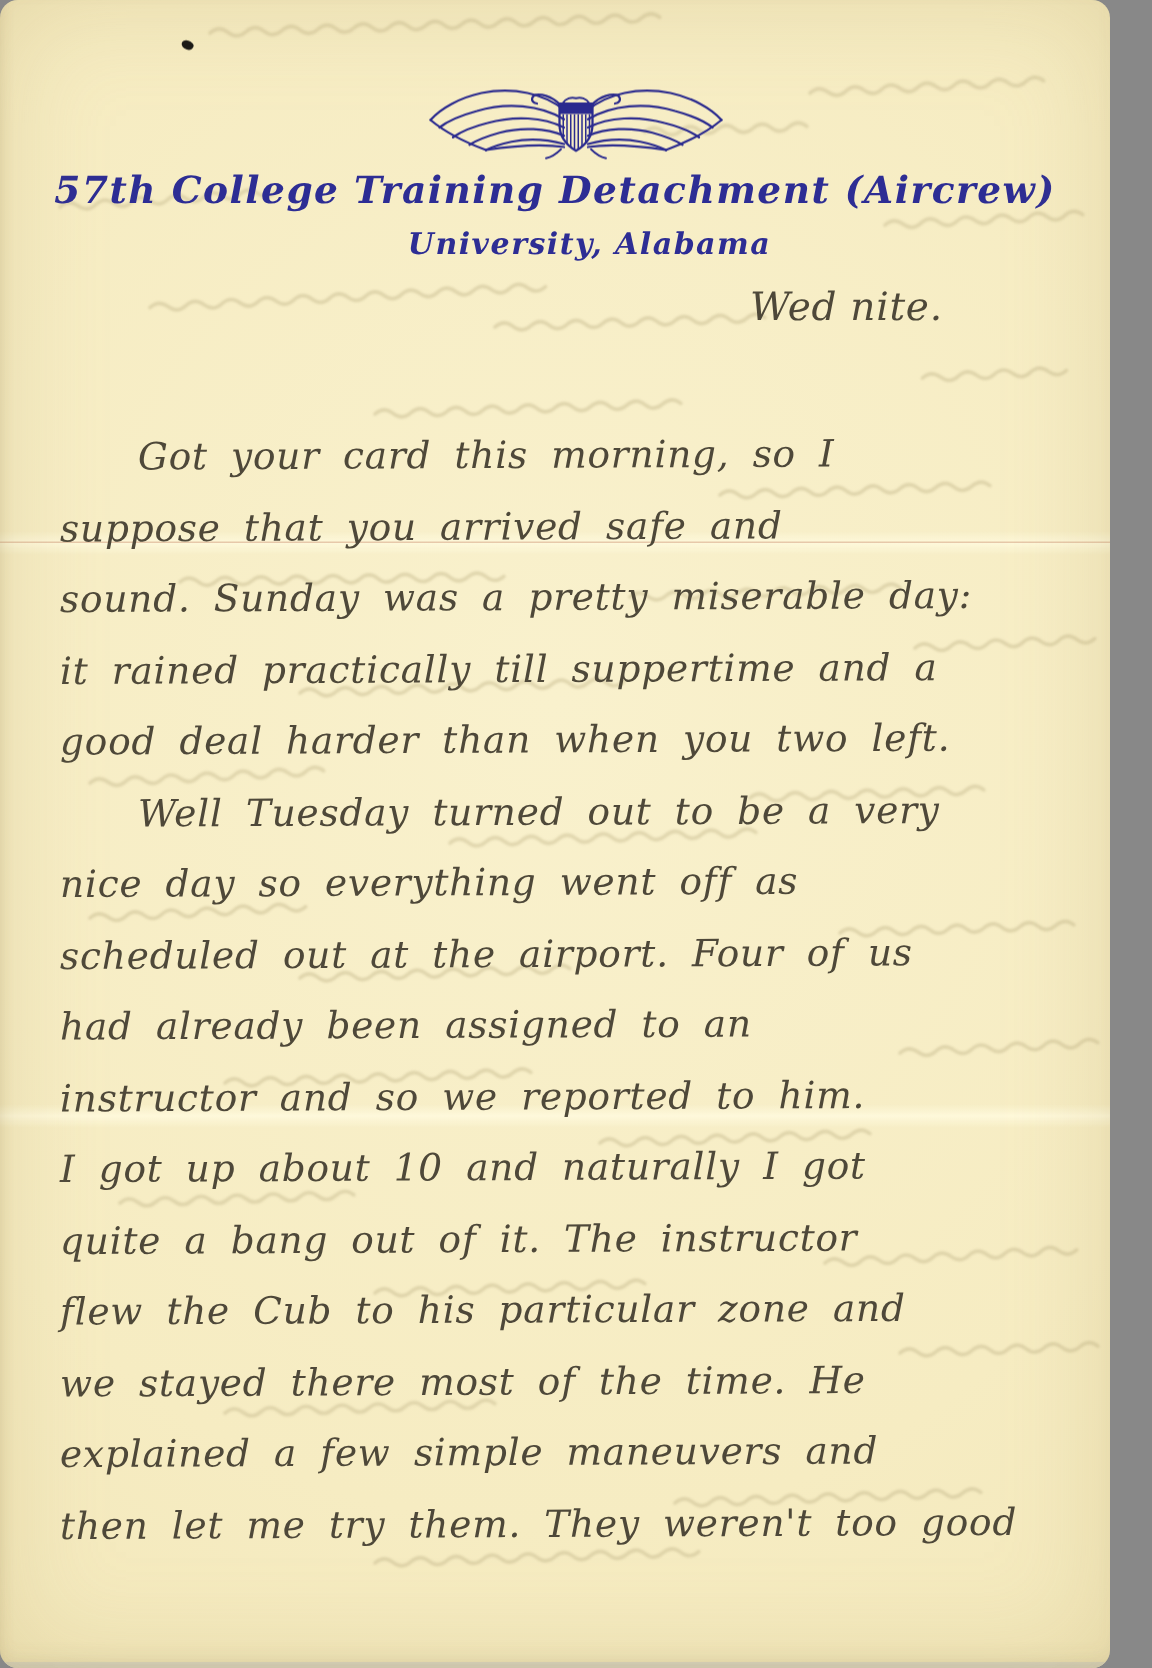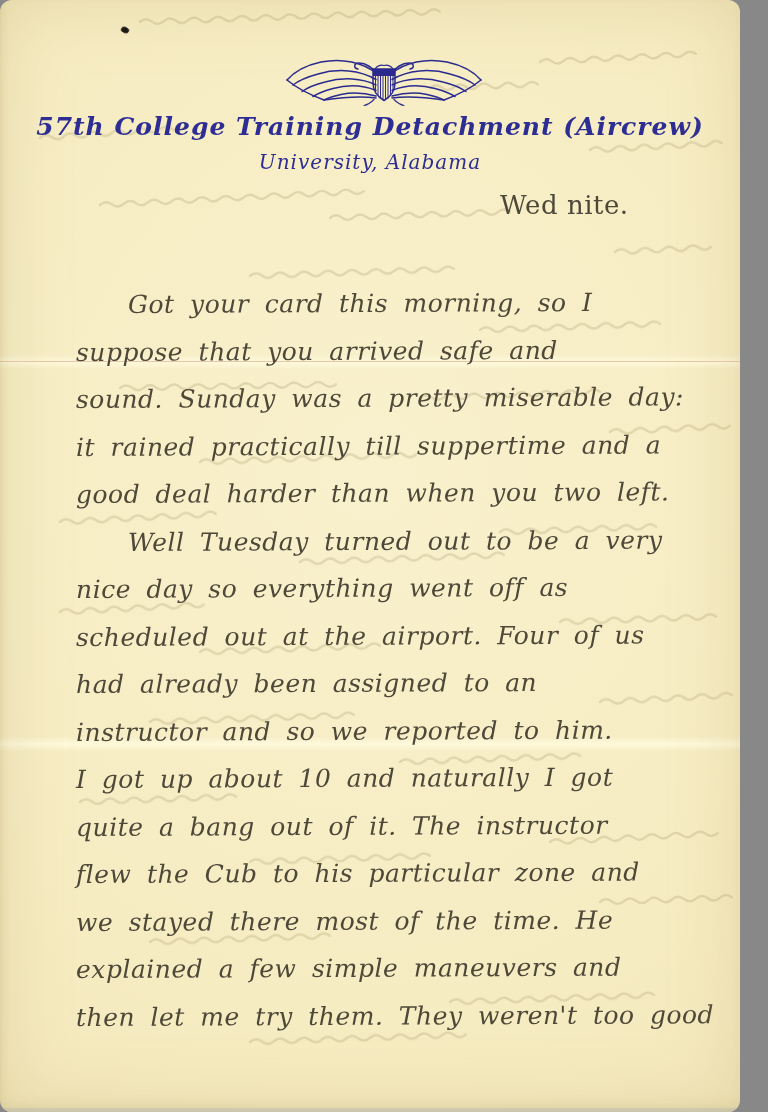--- a/index.html
+++ b/index.html
@@ -13,26 +13,26 @@
     border-radius:12px;
   }
   .vignette{position:absolute;inset:0;pointer-events:none;
     box-shadow:inset 0 0 70px rgba(185,165,105,.28), inset 0 -10px 16px -8px rgba(150,140,110,.30), inset 6px 0 12px -8px rgba(160,140,90,.30);}
   .edge-bottom{position:absolute;left:0;bottom:0;width:100%;height:4px;background:#d9d7c9;opacity:.85;}
 
   .emblem{position:absolute;left:279px;top:52px;width:210px;height:60px;}
 
   .lh-line{position:absolute;left:0;width:100%;text-align:center;font-style:italic;color:#2d2d94;}
   .lh-unit{top:112px;font-size:25px;letter-spacing:1px;font-weight:bold;}
-  .lh-loc{top:150px;font-size:20px;letter-spacing:1px;font-weight:normal;}
+  .lh-loc{top:150px;font-size:20px;letter-spacing:1px;font-weight:bold;padding-left:23px;}
 
-  .hand{color:#4e4839;}
+  .hand{font-style:italic;color:#4e4839;}
   .dateline{position:absolute;left:500px;top:190px;font-size:26px;letter-spacing:.5px;}
   .salutation{position:absolute;left:36px;top:240px;font-size:26px;letter-spacing:.5px;}
-  .body-layer{position:absolute;inset:0;margin-left:36px;}
+  .body-layer{position:absolute;inset:0;}
   .line{position:absolute;left:40px;white-space:nowrap;font-style:italic;color:#4e4839;
     font-size:25px;letter-spacing:.5px;word-spacing:7px;transform:rotate(-.25deg);transform-origin:left;}
   .line.indent{left:92px;}
 
   .crease{position:absolute;left:0;width:100%;pointer-events:none;}
   .crease-band{height:16px;background:linear-gradient(180deg, rgba(255,252,230,0) 0%, rgba(255,250,222,.85) 50%, rgba(255,252,230,0) 100%);}
   .crease-line{position:absolute;left:0;top:361px;width:100%;height:1px;background:rgba(186,108,78,.35);}
 
   .ink-speck{position:absolute;left:121px;top:27px;width:8px;height:6px;background:#141414;border-radius:60% 40% 55% 45%;transform:rotate(35deg);}
 

